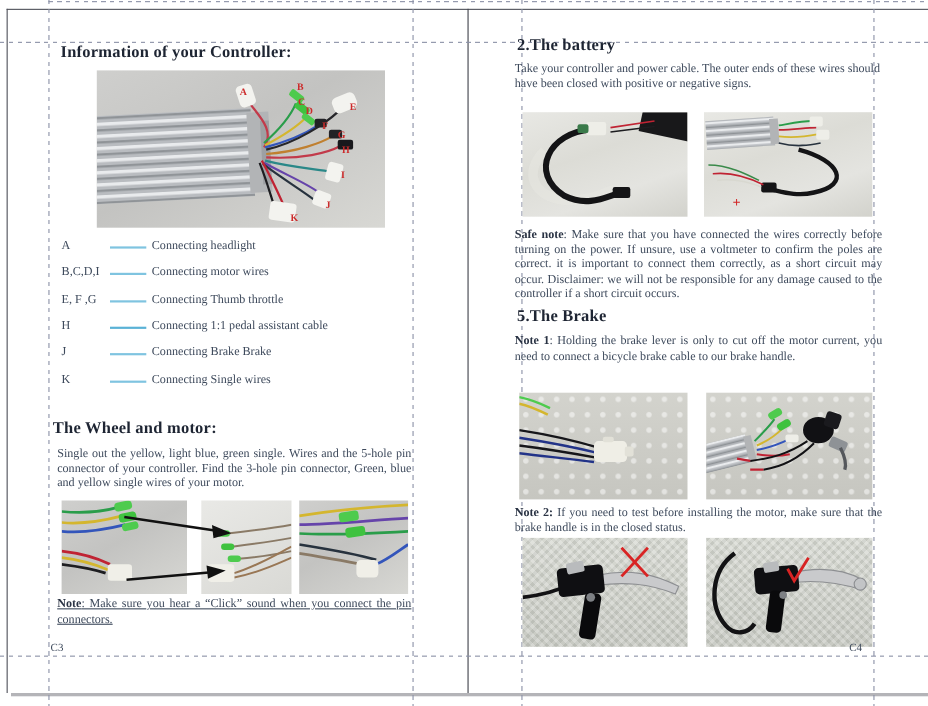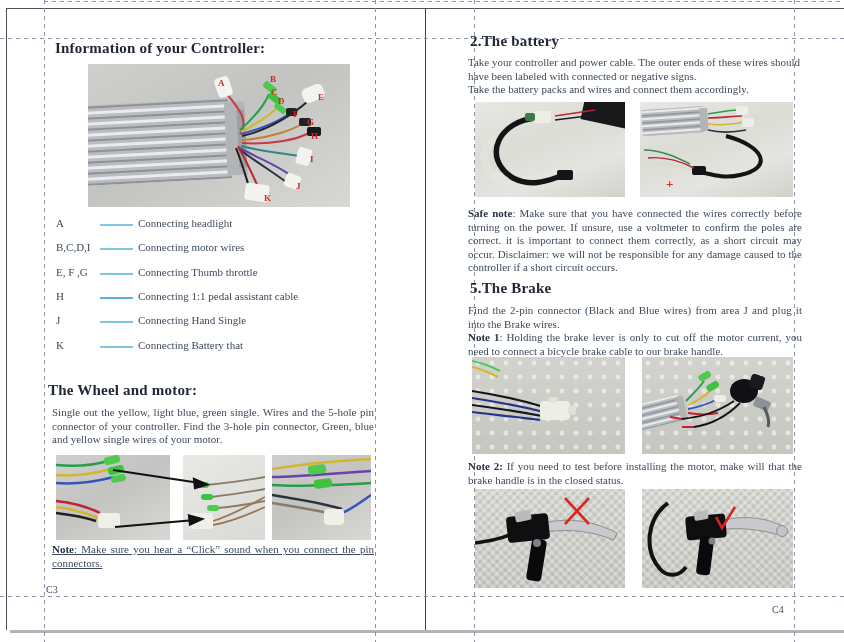--- a/index.html
+++ b/index.html
@@ -136,26 +136,26 @@
   <span class="legend-desc">Connecting Thumb throttle</span>
 </div>
 <div class="legend-row" style="top:290px;">
   <span class="legend-label">H</span>
   <span class="legend-dash" style="background:#5ab2d6;"></span>
   <span class="legend-desc">Connecting 1:1 pedal assistant cable</span>
 </div>
 <div class="legend-row" style="top:314px;">
   <span class="legend-label">J</span>
   <span class="legend-dash"></span>
-  <span class="legend-desc">Connecting Hand Single</span>
+  <span class="legend-desc">Connecting Brake Brake</span>
 </div>
 <div class="legend-row" style="top:339px;">
   <span class="legend-label">K</span>
   <span class="legend-dash"></span>
-  <span class="legend-desc">Connecting Battery that</span>
+  <span class="legend-desc">Connecting Single wires</span>
 </div>
 
 <div class="abs h1" style="left:48px;top:382px;">The Wheel and motor:</div>
 <div class="abs body-txt" style="left:52px;top:406px;width:322px;">Single out the yellow, light blue, green single. Wires and the 5-hole pin connector of your controller. Find the 3-hole pin connector, Green, blue and yellow single wires of your motor.</div>
 
 <div class="photo tex-gray" style="left:56px;top:455px;width:114px;height:85px;">
   <svg width="114" height="85" viewBox="0 0 114 85">
     <g fill="none" stroke-width="2.5">
       <path d="M0,10 C20,12 38,10 52,6" stroke="#2a9d4a"></path>
       <path d="M0,20 C22,22 40,18 55,14" stroke="#d4b62e"></path>
@@ -217,22 +217,21 @@
 </svg>
 
 <div class="abs body-txt" style="left:52px;top:543px;width:322px;text-decoration:underline;">
   <b>Note</b><span>: Make sure you hear a “Click” sound when you connect the pin connectors.</span>
 </div>
 
 <div class="abs pageno" style="left:46px;top:584px;">C3</div>
 
 <div class="abs h1" style="left:470px;top:33px;">2.The battery</div>
 <div class="abs body-txt" style="left:468px;top:56px;width:332px;">
-  <p>Take your controller and power cable. The outer ends of these wires should have been labeled with connected or negative signs.</p>
-  <p>Take the battery packs and wires and connect them accordingly.</p>
+  <p>Take your controller and power cable. The outer ends of these wires should have been closed with positive or negative signs.</p>
 </div>
 
 <div class="photo tex-fabric" style="left:475px;top:102px;width:150px;height:95px;">
   <svg width="150" height="95" viewBox="0 0 150 95">
     <path d="M20,35 C0,55 10,78 40,80 C60,81 72,74 84,70" fill="none" stroke="#e8e8e2" stroke-width="9" opacity="0.5"></path>
     <rect x="108" y="-4" width="46" height="26" fill="#18181a" transform="rotate(12 130 8)"></rect>
     <path d="M80,14 L120,8" stroke="#c02333" stroke-width="1.6" fill="none"></path>
     <path d="M80,18 L120,13" stroke="#1d1d20" stroke-width="1.6" fill="none"></path>
     <path d="M62,16 C25,18 5,55 38,76 C58,86 74,78 86,74" fill="none" stroke="#141416" stroke-width="5.5"></path>
     <rect x="82" y="68" width="16" height="10" rx="2" fill="#141416"></rect>
@@ -271,21 +270,20 @@
     <text x="26" y="86" font-family="Liberation Serif,serif" font-size="13" font-weight="bold" fill="#d22525">+</text>
   </svg>
 </div>
 
 <div class="abs body-txt" style="left:468px;top:207px;width:334px;">
   <b>Safe note</b><span>: Make sure that you have connected the wires correctly before turning on the power. If unsure, use a voltmeter to confirm the poles are correct. it is important to connect them correctly, as a short circuit may occur. Disclaimer: we will not be responsible for any damage caused to the controller if a short circuit occurs.</span>
 </div>
 
 <div class="abs h1" style="left:470px;top:280px;">5.The Brake</div>
 <div class="abs body-txt" style="left:468px;top:304px;width:334px;">
-  <p>Find the 2-pin connector (Black and Blue wires) from area J and plug it into the Brake wires.</p>
   <p><b>Note 1</b><span>: Holding the brake lever is only to cut off the motor current, you need to connect a bicycle brake cable to our brake handle.</span></p>
 </div>
 
 <div class="photo tex-bubble" style="left:472px;top:357px;width:153px;height:97px;">
   <svg width="153" height="97" viewBox="0 0 153 97">
     <g fill="none" stroke-width="2.2">
       <path d="M0,4 C10,6 20,10 28,14" stroke="#4ecb4e"></path>
       <path d="M0,10 C10,12 18,16 26,20" stroke="#d4b62e"></path>
       <path d="M0,34 C26,38 52,44 72,50" stroke="#16161a"></path>
       <path d="M0,41 C26,45 52,50 72,55" stroke="#223388"></path>
@@ -332,21 +330,21 @@
     <g fill="none" stroke-width="1.8" stroke="#111114">
       <path d="M92,44 C74,56 58,60 40,62"></path>
       <path d="M98,46 C82,62 66,68 52,70"></path>
     </g>
     <path d="M40,62 L28,60" stroke="#c02333" stroke-width="2" fill="none"></path>
     <path d="M52,70 L40,70" stroke="#c02333" stroke-width="2" fill="none"></path>
   </svg>
 </div>
 
 <div class="abs body-txt" style="left:468px;top:460px;width:334px;">
-  <b>Note 2:</b><span> If you need to test before installing the motor, make will that the brake handle is in the closed status.</span>
+  <b>Note 2:</b><span> If you need to test before installing the motor, make sure that the brake handle is in the closed status.</span>
 </div>
 
 <div class="photo tex-woven" style="left:475px;top:489px;width:150px;height:99px;">
   <svg width="150" height="99" viewBox="0 0 150 99">
     <path d="M0,54 C18,52 32,48 44,42" stroke="#121214" stroke-width="3.5" fill="none"></path>
     <path d="M68,34 C96,28 118,32 142,44 L139,51 C114,41 92,40 68,43 Z" fill="#c9cacc" stroke="#8d8f92" stroke-width="1"></path>
     <rect x="32" y="26" width="42" height="26" rx="4" fill="#0f0f12" transform="rotate(-6 53 39)"></rect>
     <rect x="40" y="22" width="16" height="10" rx="2" fill="#b9bbbd" transform="rotate(-12 48 27)"></rect>
     <rect x="54" y="50" width="15" height="42" rx="4" fill="#0a0a0c" transform="rotate(9 61 71)"></rect>
     <circle cx="62" cy="54" r="4" fill="#7d8084"></circle>
@@ -362,13 +360,13 @@
     <path d="M76,32 C102,26 124,28 142,38 C146,40 146,46 141,47 C118,40 96,38 76,41 Z" fill="#c9cacc" stroke="#8d8f92" stroke-width="1"></path>
     <circle cx="140" cy="42" r="5.5" fill="#c2c4c6" stroke="#8d8f92"></circle>
     <rect x="44" y="26" width="40" height="24" rx="4" fill="#0f0f12" transform="rotate(-5 64 38)"></rect>
     <rect x="52" y="22" width="14" height="9" rx="2" fill="#b9bbbd" transform="rotate(-10 59 26)"></rect>
     <rect x="56" y="48" width="14" height="38" rx="4" fill="#0a0a0c" transform="rotate(7 63 67)"></rect>
     <circle cx="70" cy="52" r="3.5" fill="#7d8084"></circle>
     <path d="M74,28 L80,39 L93,18" stroke="#d82424" stroke-width="2.6" fill="none"></path>
   </svg>
 </div>
 
-<div class="abs pageno" style="left:772px;top:584px;margin-top:20px;">C4</div>
+<div class="abs pageno" style="left:772px;top:584px;">C4</div>
 
 </body></html>

